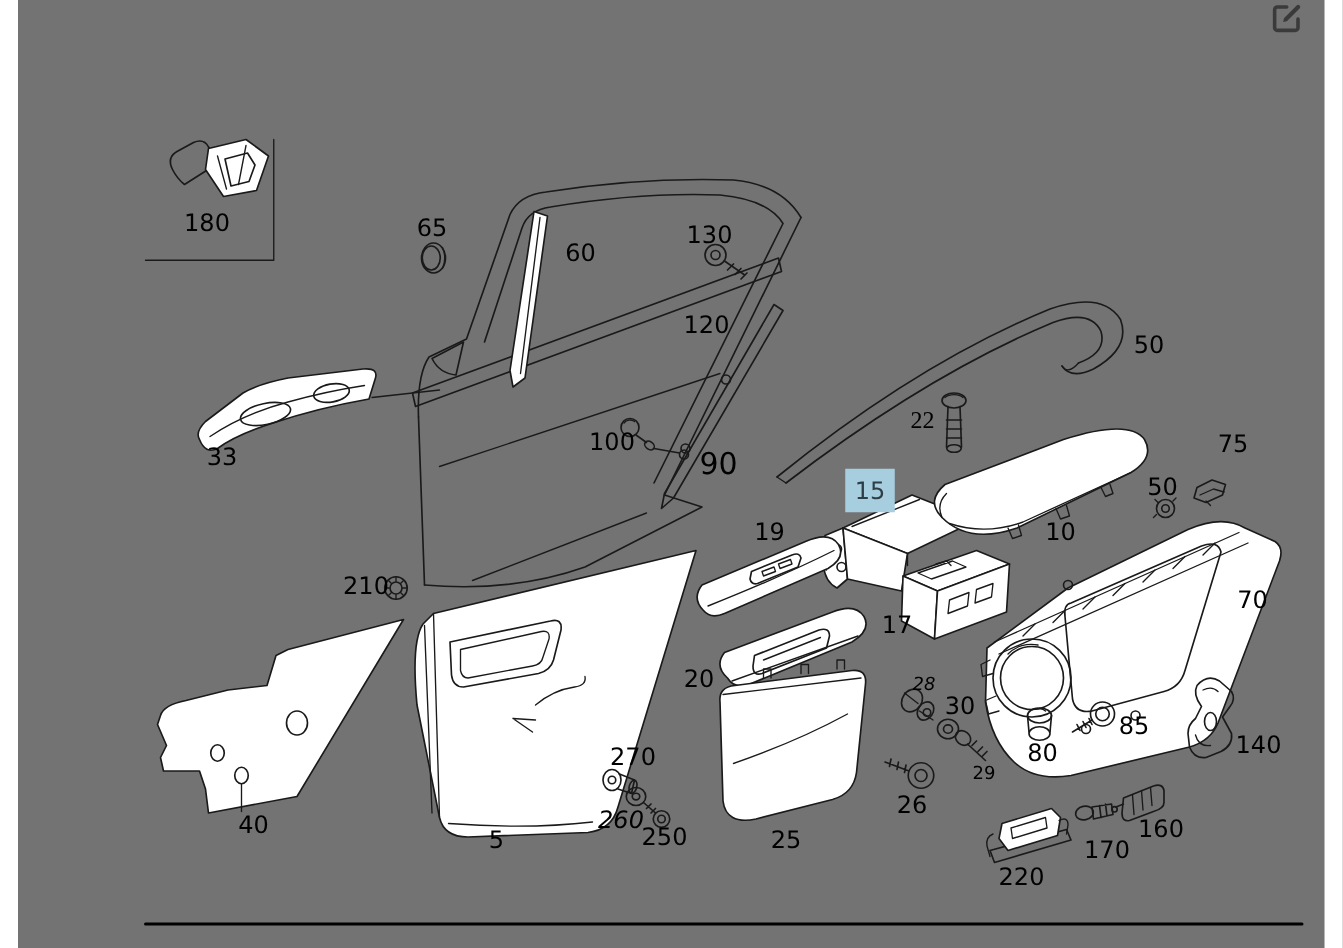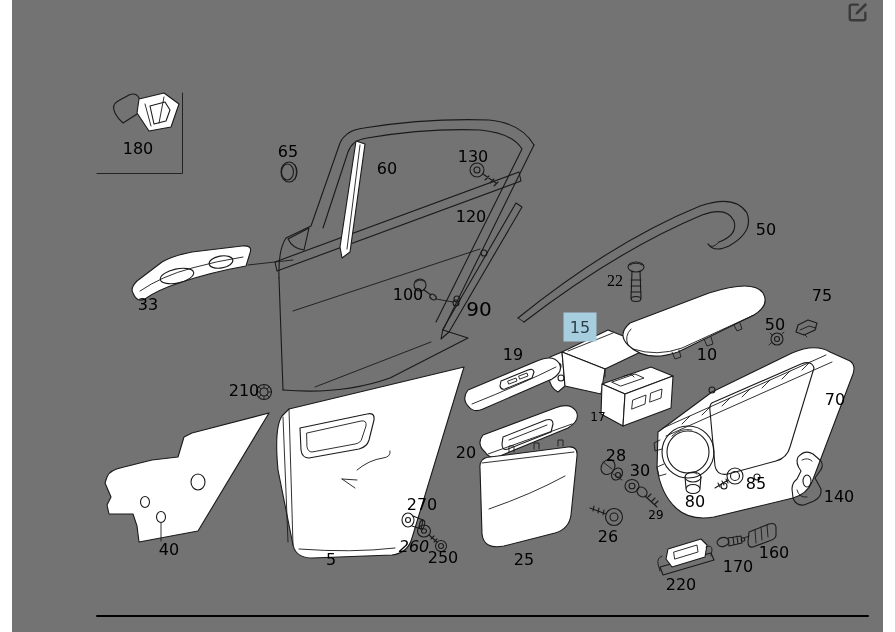--- a/index.html
+++ b/index.html
@@ -315,24 +315,24 @@
       <div class="part-label" style="left: 136px; top: 305px; font-size: 16px;">33</div>
       <div class="part-label" style="left: 396px; top: 295px; font-size: 16px;">100</div>
       <div class="part-label" style="left: 467px; top: 309px; font-size: 20px;">90</div>
       <div class="part-label" style="left: 603px; top: 281px; font-size: 16px; font-family: Liberation Serif, serif;">22</div>
       <div class="part-label highlighted" style="left: 568px; top: 327px; font-size: 16px;">15</div>
       <div class="part-label" style="left: 501px; top: 355px; font-size: 16px;">19</div>
       <div class="part-label" style="left: 695px; top: 355px; font-size: 16px;">10</div>
       <div class="part-label" style="left: 763px; top: 325px; font-size: 16px;">50</div>
       <div class="part-label" style="left: 810px; top: 296px; font-size: 16px;">75</div>
       <div class="part-label" style="left: 823px; top: 400px; font-size: 16px;">70</div>
-      <div class="part-label" style="left: 586px; top: 417px; font-size: 12px;">17</div>
+      <div class="part-label" style="left: 586px; top: 417px; font-size: 16px;">17</div>
       <div class="part-label" style="left: 232px; top: 391px; font-size: 16px;">210</div>
       <div class="part-label" style="left: 454px; top: 453px; font-size: 16px;">20</div>
-      <div class="part-label" style="left: 604px; top: 456px; font-size: 16px;">28</div>
+      <div class="part-label" style="left: 604px; top: 456px; font-size: 12px; font-style: italic;">28</div>
       <div class="part-label" style="left: 628px; top: 471px; font-size: 16px;">30</div>
       <div class="part-label" style="left: 644px; top: 515px; font-size: 12px; text-align: right;">29</div>
       <div class="part-label" style="left: 596px; top: 537px; font-size: 16px;">26</div>
       <div class="part-label" style="left: 683px; top: 502px; font-size: 16px;">80</div>
       <div class="part-label" style="left: 744px; top: 484px; font-size: 16px;">85</div>
       <div class="part-label" style="left: 827px; top: 497px; font-size: 16px;">140</div>
       <div class="part-label" style="left: 410px; top: 505px; font-size: 16px;">270</div>
       <div class="part-label" style="left: 402px; top: 547px; font-size: 16px; font-style: italic;">260</div>
       <div class="part-label" style="left: 431px; top: 558px; font-size: 16px;">250</div>
       <div class="part-label" style="left: 157px; top: 550px; font-size: 16px;">40</div>

